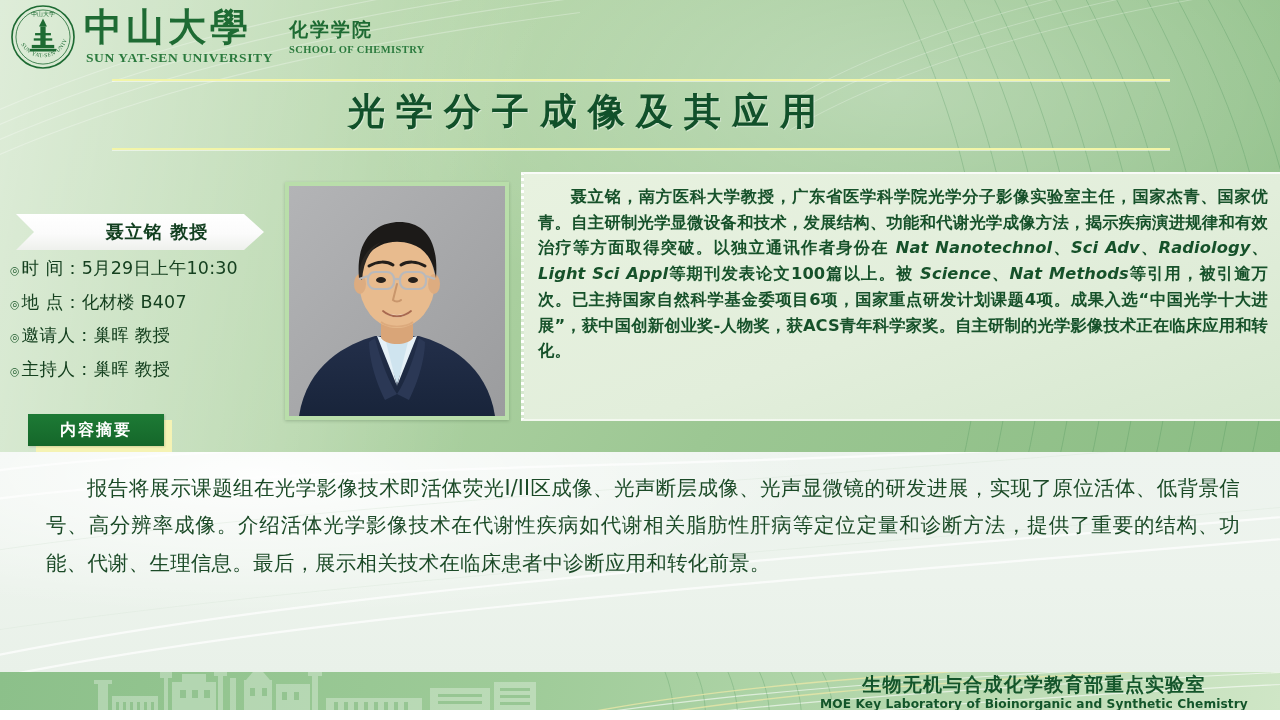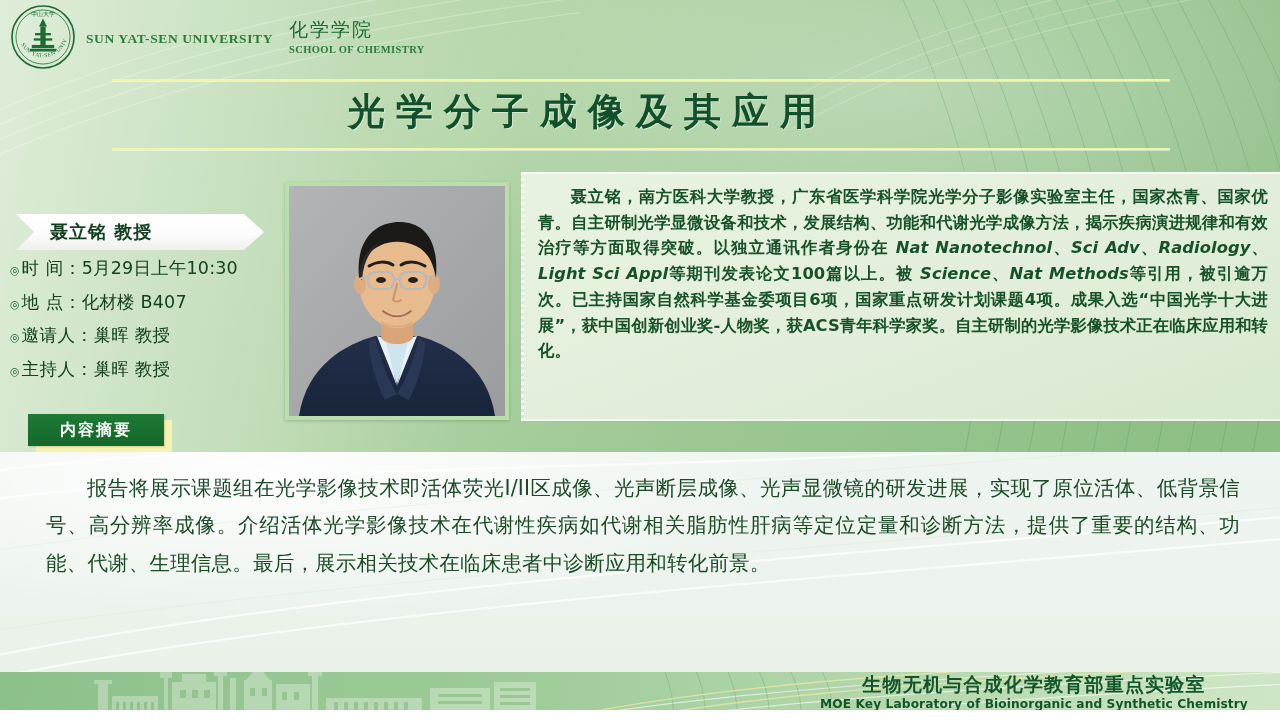--- a/index.html
+++ b/index.html
@@ -33,21 +33,21 @@
   }
   .logo-en{
     font-family:"Liberation Serif","DejaVu Serif",serif;
     font-size:13.5px;font-weight:bold;color:#2a7a3d;letter-spacing:.6px;
     margin-top:4px;margin-left:10px;
   }
   .logo-col{display:flex;flex-direction:column;justify-content:center;}
   .logo-dept-col{display:flex;flex-direction:column;justify-content:center;margin-left:16px;}
   .logo-dept-cn{
     font-family:"DejaVu Serif","Liberation Serif",serif;
-    font-size:19px;font-weight:normal;color:#1e6b33;letter-spacing:2px;line-height:1;
+    font-size:19px;font-weight:bold;color:#1e6b33;letter-spacing:2px;line-height:1;
   }
   .logo-dept-en{
     font-family:"Liberation Serif","DejaVu Serif",serif;
     font-size:10.5px;font-weight:bold;color:#2a7a3d;letter-spacing:.4px;margin-top:5px;
   }
 
   .rule{position:absolute;height:2px;background:#f2f5a8;box-shadow:0 1px 0 rgba(255,255,255,.5);}
   .rule-top{left:112px;top:79px;width:1058px;}
   .rule-bot{left:112px;top:148px;width:1058px;}
 
@@ -73,21 +73,21 @@
   }
   .ribbon-1 .rtxt{
     font-family:"DejaVu Sans","Liberation Sans",sans-serif;
     font-size:19px;font-weight:bold;color:#14572c;letter-spacing:3px;
     padding-left:12px;
   }
   .ribbon-2{
     left:16px;top:214px;width:248px;height:36px;
     background:linear-gradient(180deg,#ffffff 0%,#fbfbfb 55%,#eef0ec 100%);
     clip-path:polygon(0 0, 228px 0, 248px 50%, 228px 100%, 0 100%, 18px 50%);
-    justify-content:flex-start;
+    justify-content:center;
   }
   .ribbon-2 .rtxt{
     font-family:"DejaVu Sans","Liberation Sans",sans-serif;
     font-size:18px;font-weight:bold;color:#123f20;letter-spacing:1px;
     padding-left:34px;
   }
 
   
   .info{position:absolute;left:10px;top:260px;width:280px;}
   .info-line{
@@ -231,20 +231,21 @@
         <rect x="36" y="52" width="28" height="3.5" fill="#1e6b33"></rect>
         <rect x="33" y="62" width="34" height="5" fill="#1e6b33"></rect>
         <rect x="30" y="68" width="40" height="4" fill="#1e6b33"></rect>
         <text x="50" y="18" font-size="9" fill="#1e6b33" text-anchor="middle" font-family="DejaVu Serif, serif">中山大学</text>
         <path id="arcb" d="M14,55 A38,38 0 0,0 86,55" fill="none"></path>
         <text font-size="8.5" fill="#1e6b33" font-family="Liberation Serif, serif" letter-spacing="0.8">
           <textPath href="#arcb" startOffset="7%">SUN YAT-SEN UNIVERSITY</textPath>
         </text>
       </svg>
       <div class="logo-col">
+        <div class="logo-cn">中山大學</div>
         <div class="logo-en">SUN  YAT-SEN UNIVERSITY</div>
       </div>
       <div class="logo-dept-col">
         <div class="logo-dept-cn">化学学院</div>
         <div class="logo-dept-en">SCHOOL OF CHEMISTRY</div>
       </div>
     </div>
 
     <div class="rule rule-top"></div>
     <div class="title">光学分子成像及其应用</div>

